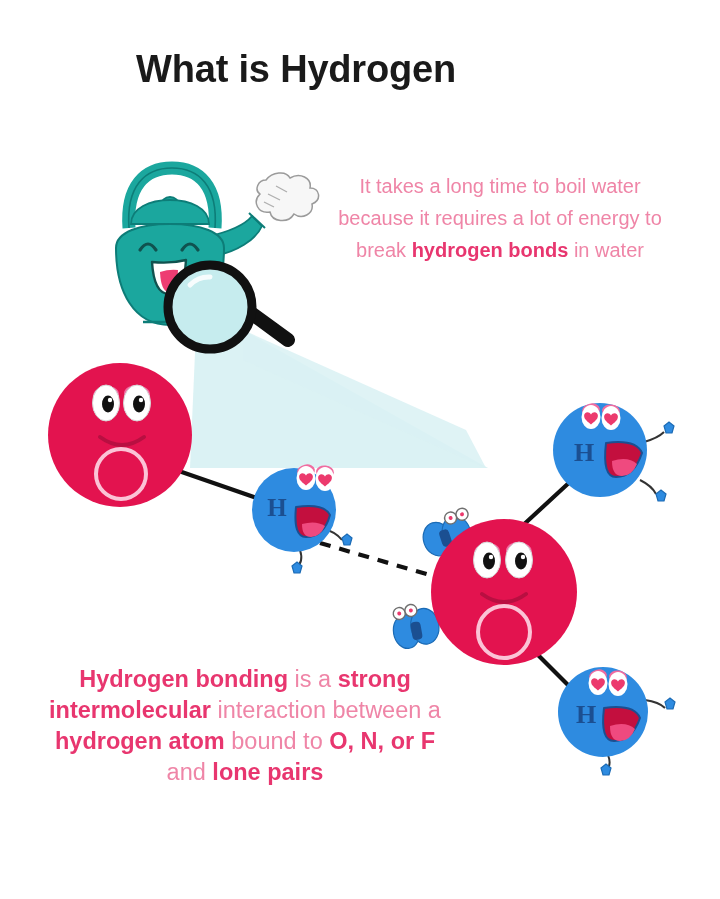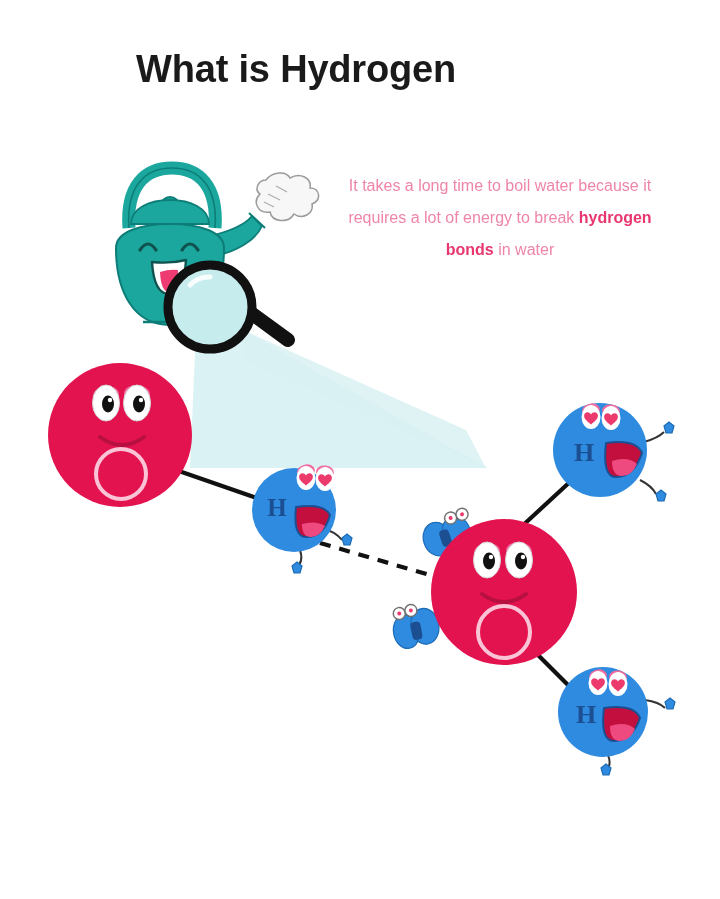--- a/index.html
+++ b/index.html
@@ -16,21 +16,21 @@
     text-align:center;
     font-size:38px;line-height:46px;font-weight:700;
     color:#1a1a1a;letter-spacing:-0.2px;
   }
   .title span{display:block;}
 
   
   .para{
     position:absolute;
     color:#ef85a7;
-    font-size:16px;line-height:32px;
+    font-size:20px;line-height:32px;
     text-align:center;font-weight:400;
   }
   .para b{color:#e8366f;font-weight:700;}
   #topPara{left:330px;top:170px;width:340px;}
   #bottomPara{left:35px;top:664px;width:420px;font-size:23.5px;line-height:31px;}
 
   
   #scene{position:absolute;left:0;top:0;width:720px;height:899px;}
 
   .lbl-atom{
@@ -43,20 +43,21 @@
 <body>
 
 <div id="canvas">
 
   <div class="title">
     <span>What is Hydrogen</span>
   </div>
 
   <div class="para" id="topPara"><span>It takes a long time to boil water because it requires a lot of energy to break </span><b>hydrogen bonds</b><span> in water</span></div>
 
+  <div class="para" id="bottomPara"><b>Hydrogen bonding</b><span> is a </span><b>strong intermolecular</b><span> interaction between a </span><b>hydrogen atom</b><span> bound to </span><b>O, N, or F</b><span> and </span><b>lone pairs</b></div>
 
   <svg id="scene" viewBox="0 0 720 899">
 
     <defs>
 
       <path id="heartPupil" d="M0,-3.1 C-1.6,-6.2 -6.0,-5.6 -6.0,-1.9 C-6.0,1.4 -2.4,3.6 0,5.6 C2.4,3.6 6.0,1.4 6.0,-1.9 C6.0,-5.6 1.6,-6.2 0,-3.1 Z" fill="#ec3a6d"></path>
       <clipPath id="mouthClipL">
           <path d="M-24,0 a24,24 0 0 0 48,0 z"></path>
         </clipPath>
     </defs>

